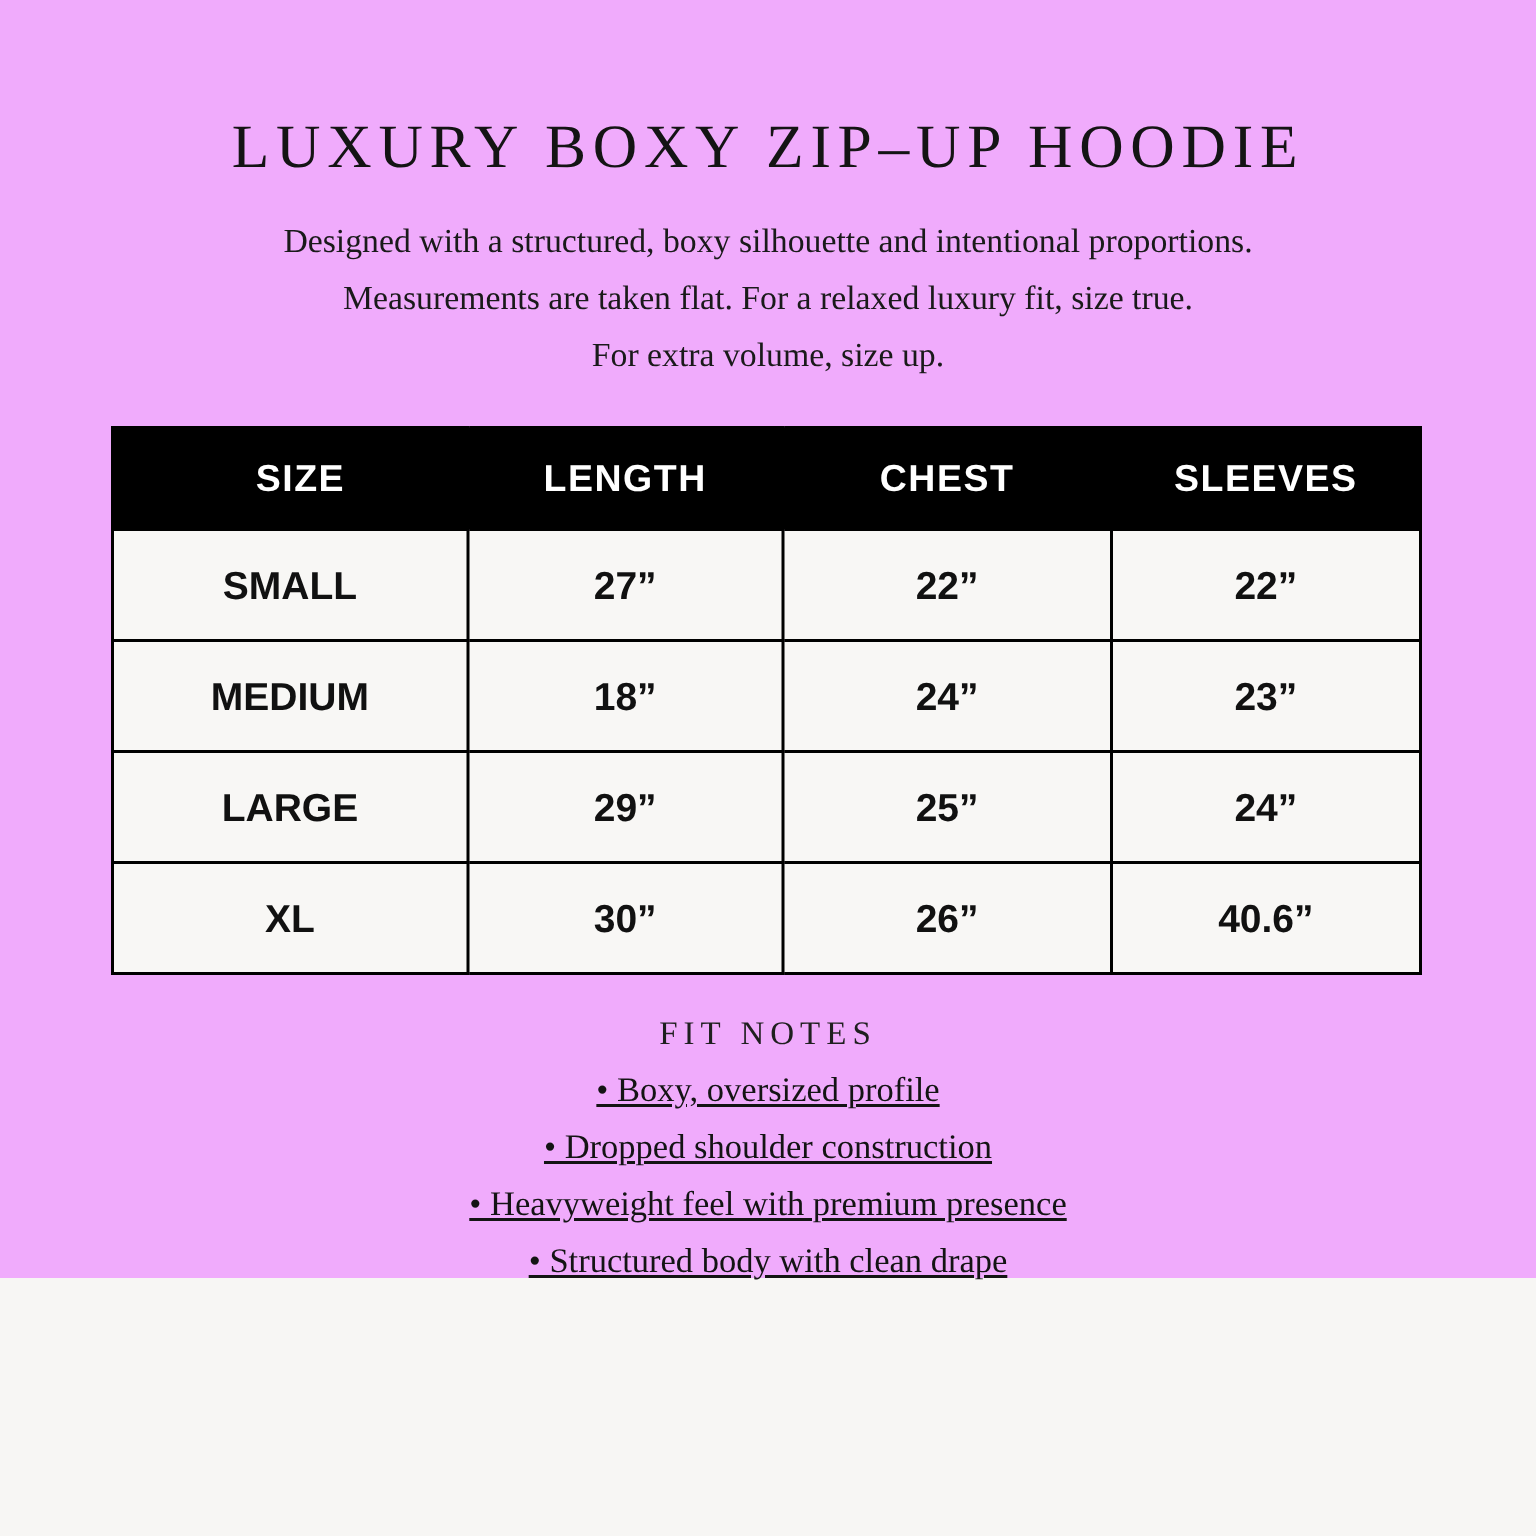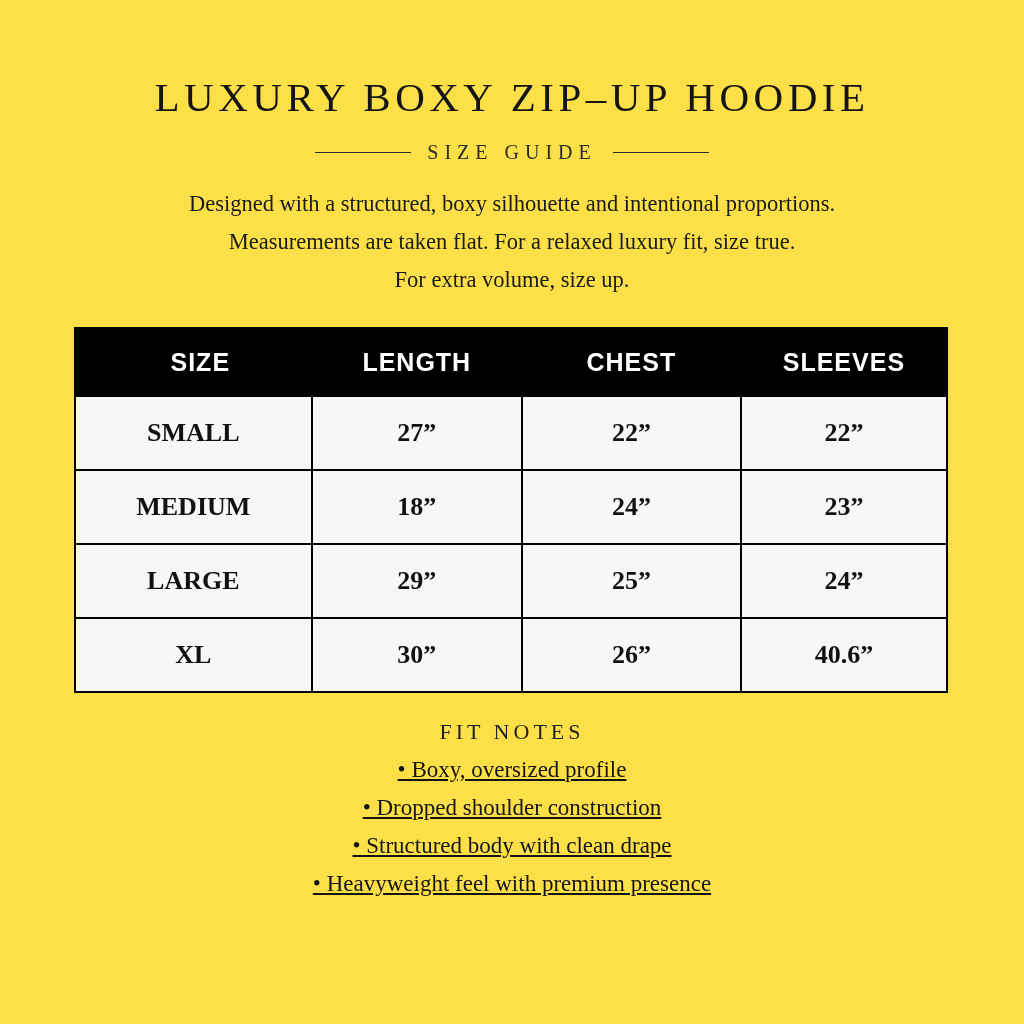--- a/index.html
+++ b/index.html
@@ -11,24 +11,24 @@
     height: 1024px;
     background: #f7f6f4;
     font-family: "Liberation Serif", serif;
     color: #111111;
     overflow: hidden;
   }
 
   .page {
     position: relative;
     width: 1024px;
-    height: 1024px;
+    height: 852px;
     box-sizing: border-box;
     padding: 55px 74px 20px 74px;
-    background: #fde047;
+    background: #f0abfc;
   }
 
   
   .title {
     text-align: center;
     font-family: "Liberation Serif", serif;
     font-size: 41px;
     letter-spacing: 4.5px;
     font-weight: 400;
     color: #141414;
@@ -85,21 +85,20 @@
     font-size: 25px;
     letter-spacing: 1px;
     height: 64px;
     border-color: #000000;
   }
   .table tbody td {
     background: #f8f7f5;
     color: #111111;
     font-size: 26px;
     height: 70px;
-    font-family: Liberation Serif, serif;
   }
   .col-size   { width: 26%; padding-left: 15px; }
   .col-length { width: 24.5%; }
   .col-chest  { width: 25.5%; }
   .col-sleeve { width: 24%; }
 
   
   .fit-title {
     margin-top: 26px;
     text-align: center;
@@ -123,25 +122,20 @@
     text-decoration: underline;
   }
 </style>
 </head>
 <body>
 
 <div class="page">
 
   <h1 class="title">LUXURY BOXY ZIP–UP HOODIE</h1>
 
-  <div class="subtitle-row">
-    <div class="rule"></div>
-    <div class="subtitle">SIZE GUIDE</div>
-    <div class="rule"></div>
-  </div>
 
   <div class="intro">
     <div>Designed with a structured, boxy silhouette and intentional proportions.</div>
     <div>Measurements are taken flat. For a relaxed luxury fit, size true.</div>
     <div>For extra volume, size up.</div>
   </div>
 
   <table class="table">
     <thead>
       <tr>
@@ -176,17 +170,17 @@
         <td>26”</td>
         <td>40.6”</td>
       </tr>
     </tbody>
   </table>
 
   <div class="fit-title">FIT NOTES</div>
   <ul class="fit-list">
     <li>• Boxy, oversized profile</li>
     <li>• Dropped shoulder construction</li>
+    <li>• Heavyweight feel with premium presence</li>
     <li>• Structured body with clean drape</li>
-    <li>• Heavyweight feel with premium presence</li>
   </ul>
 
 </div>
 
 </body></html>

